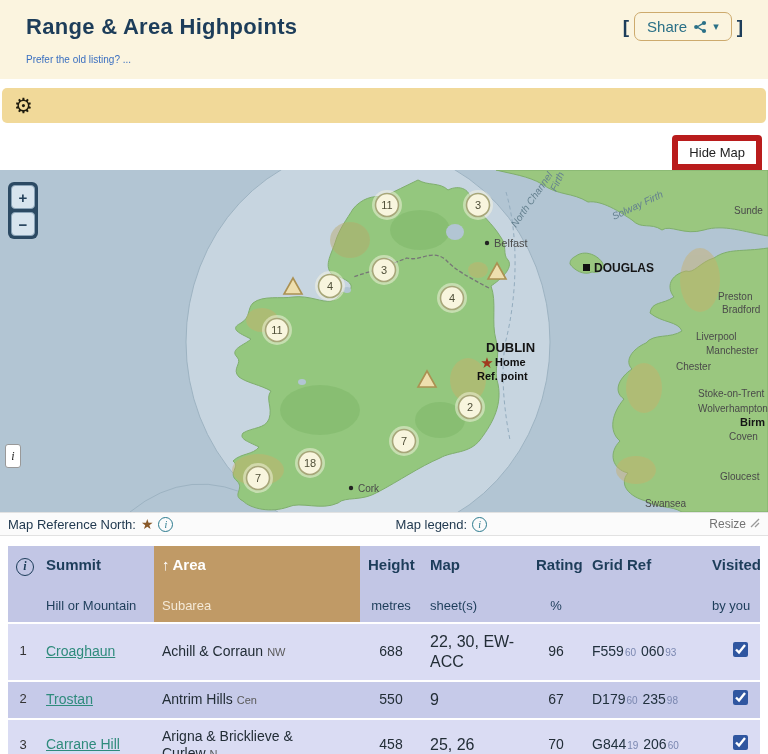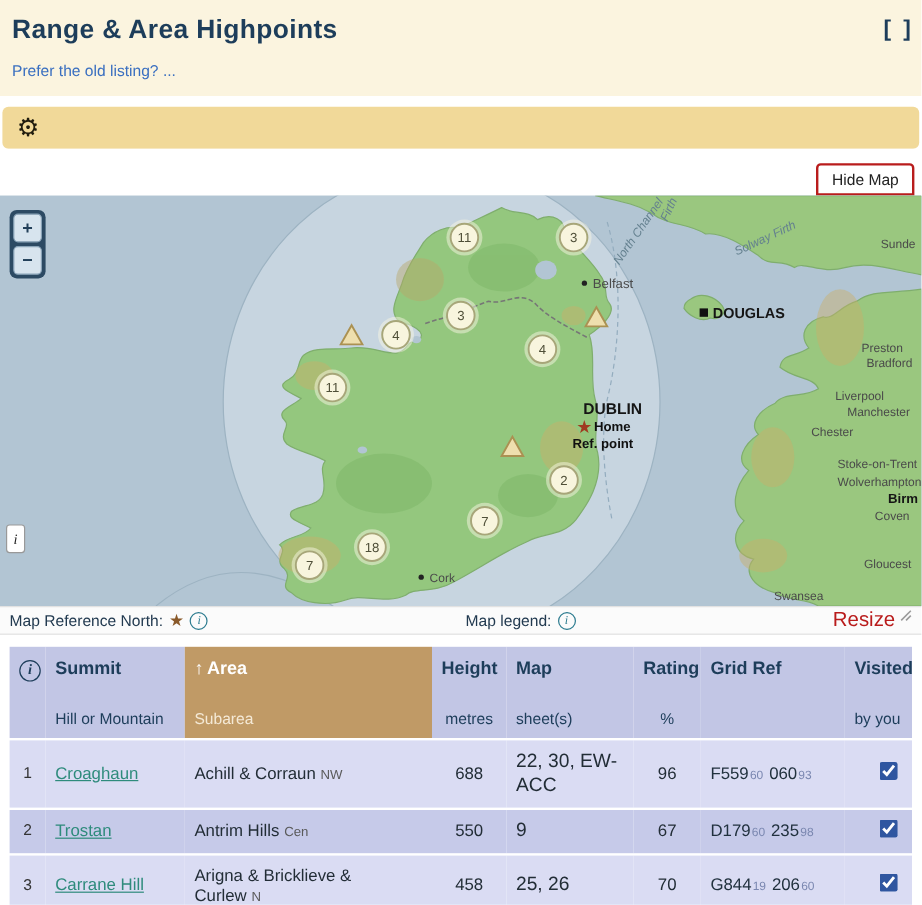--- a/index.html
+++ b/index.html
@@ -1,56 +1,56 @@
 <!DOCTYPE html>
 <html style="--cream: #fbf4df; --yellowbar: #f1d999; --navy: #1d3d5a; --btnborder: #cdaa6d; --btntext: #2a7087; --tan: #c09a66; --lavender: #c2c6e5; --rowlight: #dadcf3; --rowdark: #c6cae9; --summitlink: #2e8b7c; --toplink: #3a6fc0; --checkbox: #2f56a0; --sea: #b2c5d3;"><head>
 <meta charset="utf-8">
 <style>
   *{box-sizing:border-box;margin:0;padding:0}
   html,body{width:768px;height:754px;overflow:hidden}
   body{font-family:"Liberation Sans",sans-serif;background:#fff}
   
-  .top{background:var(--cream,#fbf4df);padding:12px 4px 12px}
+  .top{background:var(--cream,#fbf4df);padding:12px 20px 12px}
   .title-row{display:flex;align-items:center}
   .page-title{font-size:22px;font-weight:bold;color:var(--navy,#1d3d5a);flex:1;padding-left:6px;letter-spacing:.3px}
   .btn{background:transparent;border:1px solid var(--btnborder,#cdaa6d);border-radius:7px;color:var(--btntext,#2a7087);
        font-size:15px;padding:5px 12px;cursor:pointer;font-family:inherit;display:inline-flex;align-items:center;gap:6px}
   .bracket{color:var(--navy,#1d3d5a);font-size:19px;font-weight:bold;margin:0 5px}
   .share-icon svg{display:block}
   .caret{font-size:11px}
-  .old-link{display:inline-block;margin:13px 0 0 6px;color:var(--toplink,#3a6fc0);font-size:13px;text-decoration:none}
+  .old-link{display:inline-block;margin:13px 0 0 6px;color:var(--toplink,#3a6fc0);font-size:10px;text-decoration:none}
   
   .toolbar{margin:9px 2px 0;background:var(--yellowbar,#f1d999);border-radius:5px;padding:7px 12px;
            display:flex;align-items:center;gap:10px;cursor:pointer}
   .toolbar-label{font-size:15px;font-weight:bold;color:#32290f}
   .gear{font-size:21px;line-height:1;color:#201c0e}
   
   .hidemap-row{display:flex;justify-content:flex-end;padding:12px 6px 0;background:#fff}
-  .hidemap-btn{background:#fff;border:2px solid #b91c1c;border-radius:4px 4px 0 0;font-size:13px;color:#222;
+  .hidemap-btn{background:#fff;border:6px solid #b91c1c;border-radius:4px 4px 0 0;font-size:13px;color:#222;
                padding:4px 11px;font-family:inherit;cursor:pointer}
   
   .map-wrap{position:relative;width:768px;height:342px;overflow:hidden;background:var(--sea,#b2c5d3)}
   .zoomctl{position:absolute;top:12px;left:8px;background:#2c4a63;border-radius:6px;padding:3px;display:flex;
            flex-direction:column;gap:3px;z-index:5}
   .zoombtn{width:24px;height:24px;background:#d7e4ee;border:1px solid #8aa4b8;border-radius:4px;font-size:15px;
            font-weight:bold;color:#23405a;line-height:1;cursor:pointer;font-family:inherit}
   .info-toggle{position:absolute;left:5px;top:274px;width:16px;height:24px;background:#fff;border:1px solid #999;
                border-radius:3px;font-size:12px;font-style:italic;font-family:"Liberation Serif",serif;color:#222;
                z-index:5;cursor:pointer}
   
   .map-footer{display:flex;align-items:center;height:24px;background:#fbfbfb;border-top:1px solid #e2e2e2;
               border-bottom:1px solid #e2e2e2;padding:0 8px;font-size:13px;color:#223a50}
   .map-footer .grp{display:flex;align-items:center;gap:5px}
   .map-footer .sp{flex:1}
   .star{color:#8a5a2a;font-size:14px;line-height:1}
   .info-circle{display:inline-flex;align-items:center;justify-content:center;width:15px;height:15px;border-radius:50%;
                border:1.5px solid #2a7a8e;color:#2a7a8e;font-size:10px;font-style:italic;
                font-family:"Liberation Serif",serif;cursor:pointer;background:transparent}
   .info-circle.big{width:18px;height:18px;border-color:var(--navy,#1d3d5a);color:var(--navy,#1d3d5a);font-size:12px}
-  .resize{color:#b91c1c;font-size:17px;display:flex;align-items:flex-start;gap:3px;cursor:pointer}
+  .resize{color:#737373;font-size:12px;display:flex;align-items:flex-start;gap:3px;cursor:pointer}
   
   table.listing{margin:8px 8px 0;border-collapse:separate;border-spacing:0 2px;table-layout:fixed;width:752px}
   thead th{background:var(--lavender,#c2c6e5);color:var(--navy,#1d3d5a);text-align:left;vertical-align:top;
            padding:10px 8px 8px;font-size:15px;font-weight:bold}
   thead th .sub{font-weight:normal;font-size:13px;margin-top:25px;line-height:1.2}
   thead th.area-th{background:var(--tan,#c09a66);color:#fff}
   thead th.area-th .sub{color:#f4e9d6}
   thead th.right,td.col-height,td.col-rating{text-align:center}
   tbody td{padding:8px 8px;font-size:14px;color:#222d36;vertical-align:middle;line-height:1.25}
   tbody tr:nth-child(odd) td{background:var(--rowlight,#dadcf3)}
@@ -65,20 +65,33 @@
   input[type=checkbox]{width:15px;height:15px;accent-color:var(--checkbox,#2f56a0);cursor:pointer}
   .sort-arrow{font-weight:bold;margin-right:3px}
 </style>
 </head>
 <body>
 
 <div class="top">
   <div class="title-row">
     <div class="page-title">Range &amp; Area Highpoints</div>
     <span class="bracket">[</span>
+    <button class="btn">
+      <span>Share</span>
+      <span class="share-icon">
+        <svg width="14" height="14" viewBox="0 0 14 14">
+          <line x1="4" y1="7" x2="10.5" y2="3.2" stroke="#2a7087" stroke-width="1.4"></line>
+          <line x1="4" y1="7" x2="10.5" y2="10.8" stroke="#2a7087" stroke-width="1.4"></line>
+          <circle cx="11" cy="3" r="2.1" fill="#2a7087"></circle>
+          <circle cx="3.2" cy="7" r="2.1" fill="#2a7087"></circle>
+          <circle cx="11" cy="11" r="2.1" fill="#2a7087"></circle>
+        </svg>
+      </span>
+      <span class="caret">▾</span>
+    </button>
     <span class="bracket">]</span>
   </div>
   <a class="old-link" href="#">Prefer the old listing? ...</a>
 </div>
 
 <div class="toolbar">
   <span class="gear">⚙</span>
 </div>
 
 <div class="hidemap-row">

